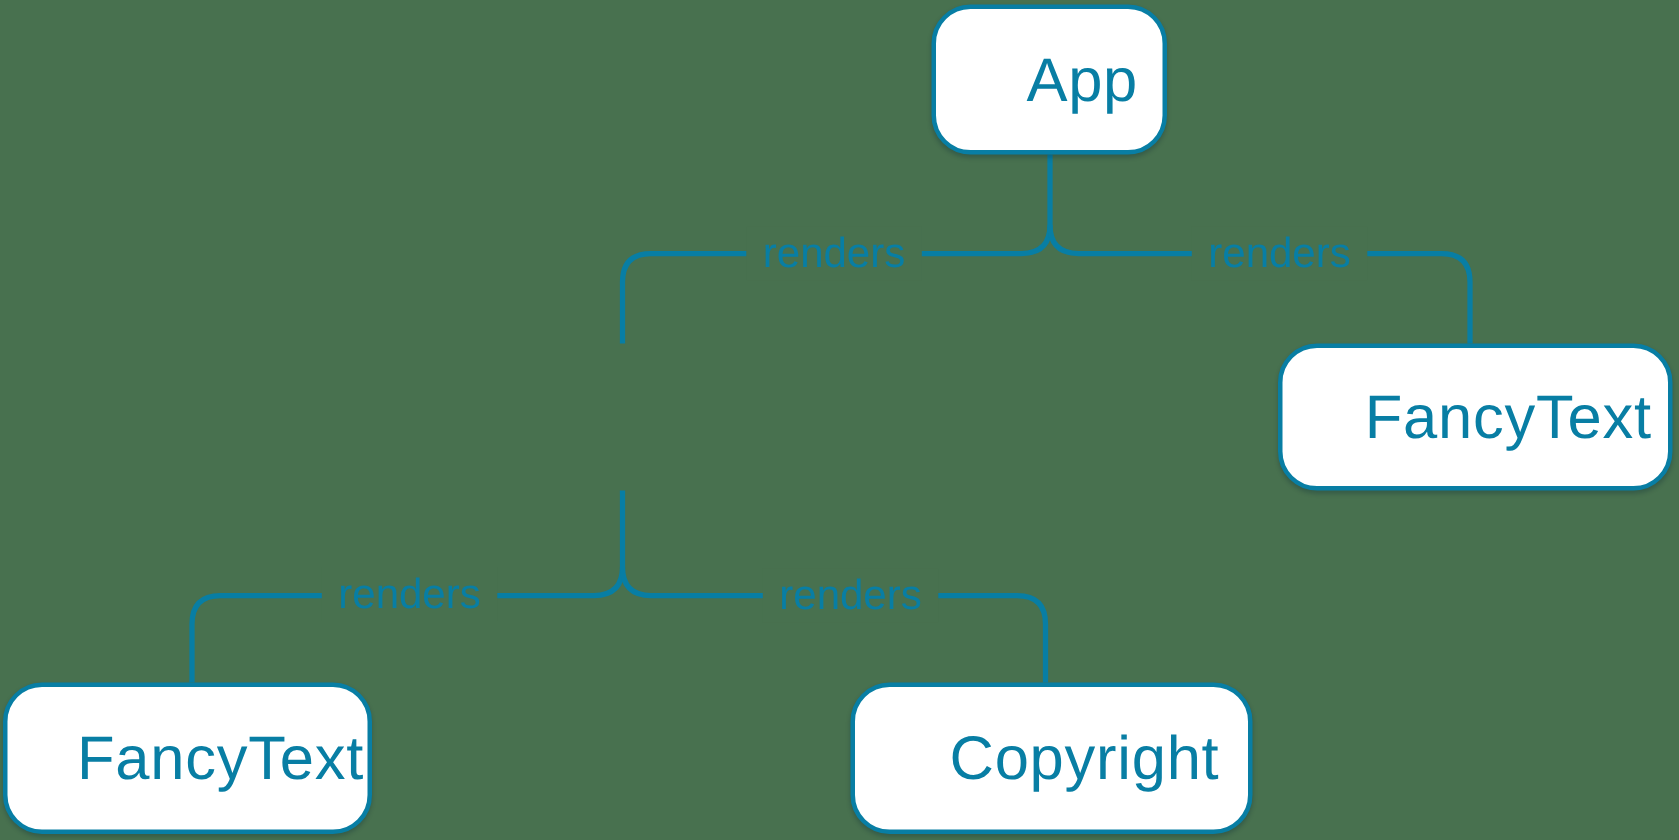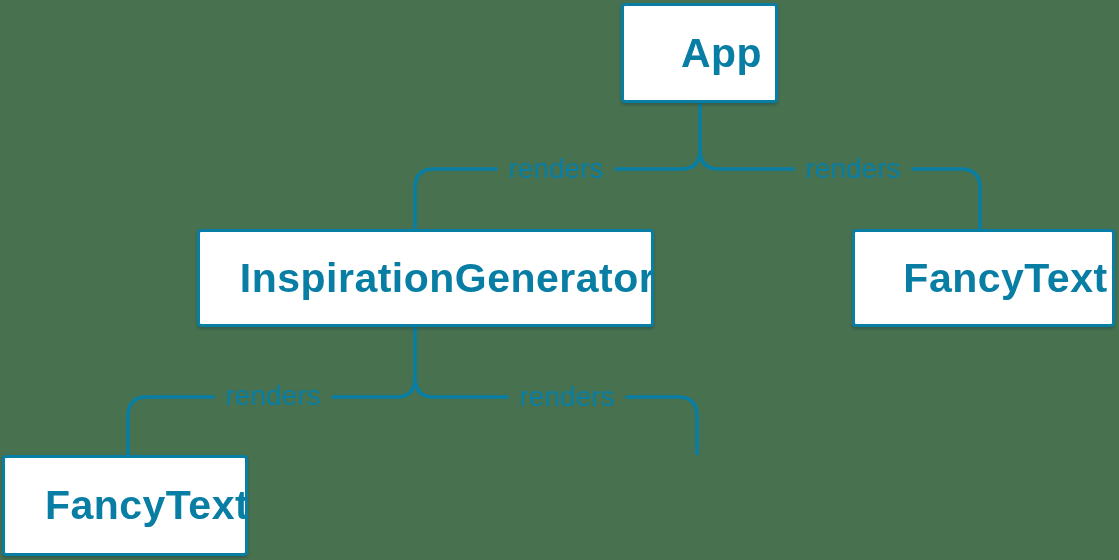--- a/index.html
+++ b/index.html
@@ -33,27 +33,27 @@
   .edges-svg path {
     fill: none;
     stroke: var(--line);
     stroke-width: 3.5;
   }
   .node {
     position: absolute;
     box-sizing: border-box;
     background: var(--node-fill);
     border: 3.5px solid var(--line);
-    border-radius: 4px;
+    border-radius: 26px;
     display: flex;
     align-items: center;
     justify-content: center;
     color: var(--node-text);
     font-size: 41px;
-    font-weight: 700;
+    font-weight: 400;
     letter-spacing: 0.5px;
     box-shadow: 0 2px 3px rgba(0, 30, 50, 0.25);
     padding-left: 44px;
   }
   .node-app                  { left: 621px; top: 3px;   width: 157px; height: 100px; }
   .node-inspiration-generator{ left: 197px; top: 229px; width: 457px; height: 98px;  }
   .node-fancy-text-top       { left: 852px; top: 229px; width: 263px; height: 98px;  }
   .node-fancy-text-bottom    { left: 2px;   top: 455px; width: 246px; height: 101px; }
   .node-copyright            { left: 567px; top: 455px; width: 268px; height: 101px; }
   .edge-label {
@@ -82,17 +82,17 @@
     <path d="M 415 327 L 415 378 Q 415 397 396 397 L 147 397 Q 128 397 128 416 L 128 455"></path>
     <path d="M 415 378 Q 415 397 434 397 L 678 397 Q 697 397 697 416 L 697 455"></path>
   </svg>
 
   <span class="edge-label edge-label-1">renders</span>
   <span class="edge-label edge-label-2">renders</span>
   <span class="edge-label edge-label-3">renders</span>
   <span class="edge-label edge-label-4">renders</span>
 
   <div class="node node-app">App</div>
-  <div class="node node-inspiration-generator">InspirationGenerator</div>
   <div class="node node-fancy-text-top">FancyText</div>
   <div class="node node-fancy-text-bottom">FancyText</div>
+  <div class="node node-copyright">Copyright</div>
 
 </div>
 
 </body></html>

